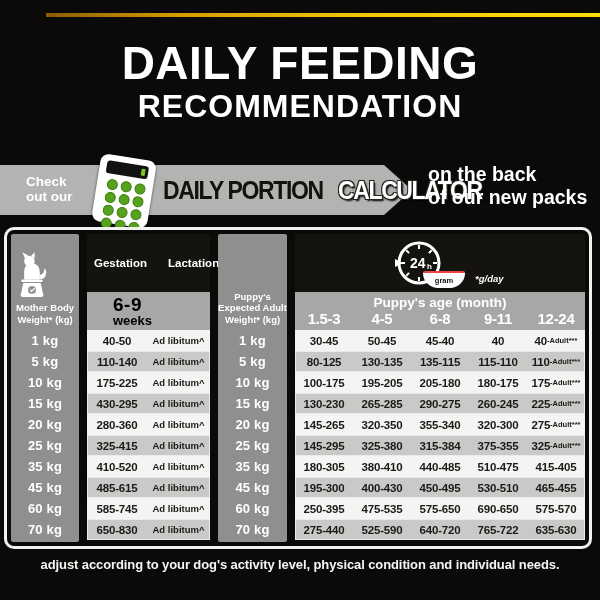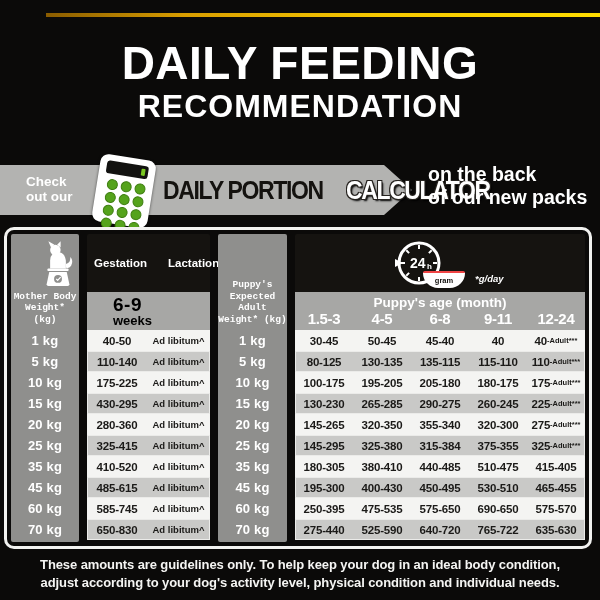--- a/index.html
+++ b/index.html
@@ -20,31 +20,31 @@
   .banner{position:absolute;left:0;top:9px;width:384px;height:50px;background:#b3b3b1;}
   .banner-tip{position:absolute;left:384px;top:9px;width:0;height:0;
     border-top:25px solid transparent;border-bottom:25px solid transparent;border-left:28px solid #b3b3b1;}
   .checkout{position:absolute;left:26px;top:18px;color:#ffffff;font-size:13.5px;font-weight:bold;line-height:1.12;}
   .calc{position:absolute;left:96px;top:1px;width:56px;height:68px;background:#ffffff;border-radius:8px;
     transform:rotate(9deg);box-shadow:0 1px 3px rgba(0,0,0,0.6);}
   .calc-screen{position:absolute;left:7px;top:6px;width:42px;height:13px;background:#121210;border-radius:3px;}
   .calc-led{position:absolute;right:3px;top:3px;width:4px;height:7px;background:#7ac822;border-radius:1px;}
   .calc-keys{position:absolute;left:8px;top:24px;width:42px;display:grid;grid-template-columns:repeat(3,1fr);grid-row-gap:2px;justify-items:center;}
   .key{width:11px;height:11px;border-radius:50%;background:#55a31c;border:1px solid #3e7e10;box-sizing:border-box;}
-  .portion{position:absolute;left:163px;top:20px;display:flex;gap:9px;align-items:baseline;white-space:nowrap;}
+  .portion{position:absolute;left:163px;top:20px;display:flex;gap:1px;align-items:baseline;white-space:nowrap;}
   .portion-dark{font-size:25px;font-weight:bold;letter-spacing:-1.5px;color:#14120f;transform:scaleX(0.92);transform-origin:left;}
   .portion-light{font-size:25px;font-weight:bold;letter-spacing:-1.5px;color:#ffffff;transform:scaleX(0.92);transform-origin:left;
     text-shadow:1px 1px 0 #26231f,-1px 1px 0 #26231f,1px -1px 0 #26231f,-1px -1px 0 #26231f,2px 2px 2px #000;}
   .back-note{position:absolute;left:428px;top:7px;color:#ffffff;font-size:19.5px;font-weight:bold;line-height:1.2;white-space:nowrap;}
   
   .table-wrap{position:absolute;left:4px;top:227px;width:588px;height:322px;box-sizing:border-box;
     border:3px solid #f2f2f0;border-radius:10px;background:#0b0a09;padding:4px;}
   .tgrid{display:grid;grid-template-columns:68px 123px 69px 290px;column-gap:8px;height:100%;}
   .col-gray{background:#8f8f8d;border-radius:2px;display:flex;flex-direction:column;color:#ffffff;}
-  .head-box{height:96px;display:flex;flex-direction:column;align-items:flex-end;justify-content:flex-end;padding-bottom:5px;box-sizing:border-box;font-family:Liberation Mono, monospace;}
+  .head-box{height:96px;display:flex;flex-direction:column;align-items:flex-start;justify-content:flex-end;padding-bottom:5px;box-sizing:border-box;}
   .head-box svg{margin-bottom:4px;}
   .head-label{font-size:9.5px;font-weight:bold;text-align:center;line-height:1.2;}
   .wrows{display:flex;flex-direction:column;}
   .wlabel{height:21px;display:flex;align-items:center;justify-content:center;font-size:13px;font-weight:bold;letter-spacing:0.2px;}
   .block{display:flex;flex-direction:column;}
   .blk-head{height:58px;background:#151310;border-radius:2px 2px 0 0;}
   .gest-head{display:flex;align-items:center;justify-content:space-between;padding:0 7px;box-sizing:border-box;
     color:#ffffff;font-size:11.5px;font-weight:bold;gap:21px;}
   .weeks-band{height:38px;background:#a7a7a5;color:#000000;font-weight:bold;display:flex;flex-direction:column;justify-content:center;padding-left:26px;box-sizing:border-box;}
   .weeks-big{font-size:19px;line-height:1.0;letter-spacing:0.5px;}
@@ -324,15 +324,14 @@
             <span class="acell num">765-722</span>
             <span class="acell num">635-630</span>
           </div>
         </div>
     </div>
 
   </div>
 </div>
 
 <div class="footer">
-  <div>These amounts are guidelines only. To help keep your dog in an ideal body condition,</div>
   <div>adjust according to your dog's activity level, physical condition and individual needs.</div>
 </div>
 
 </body></html>

